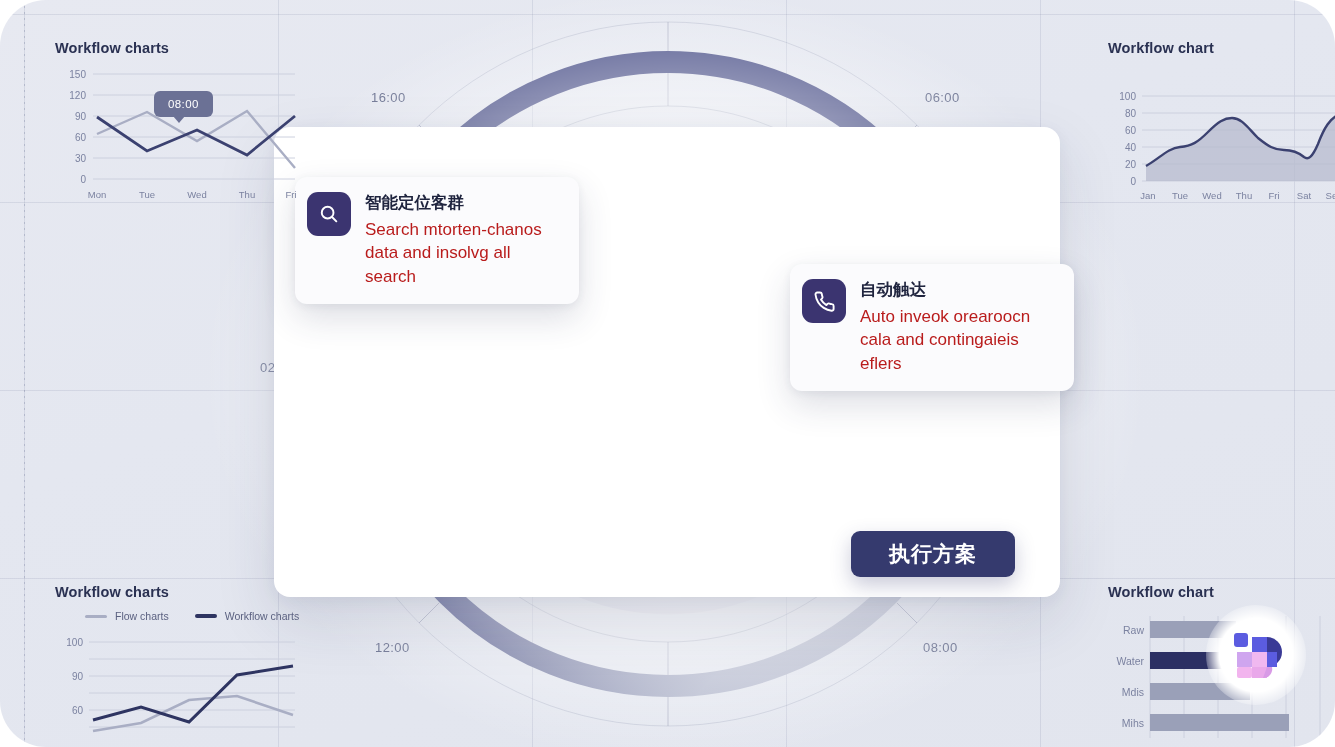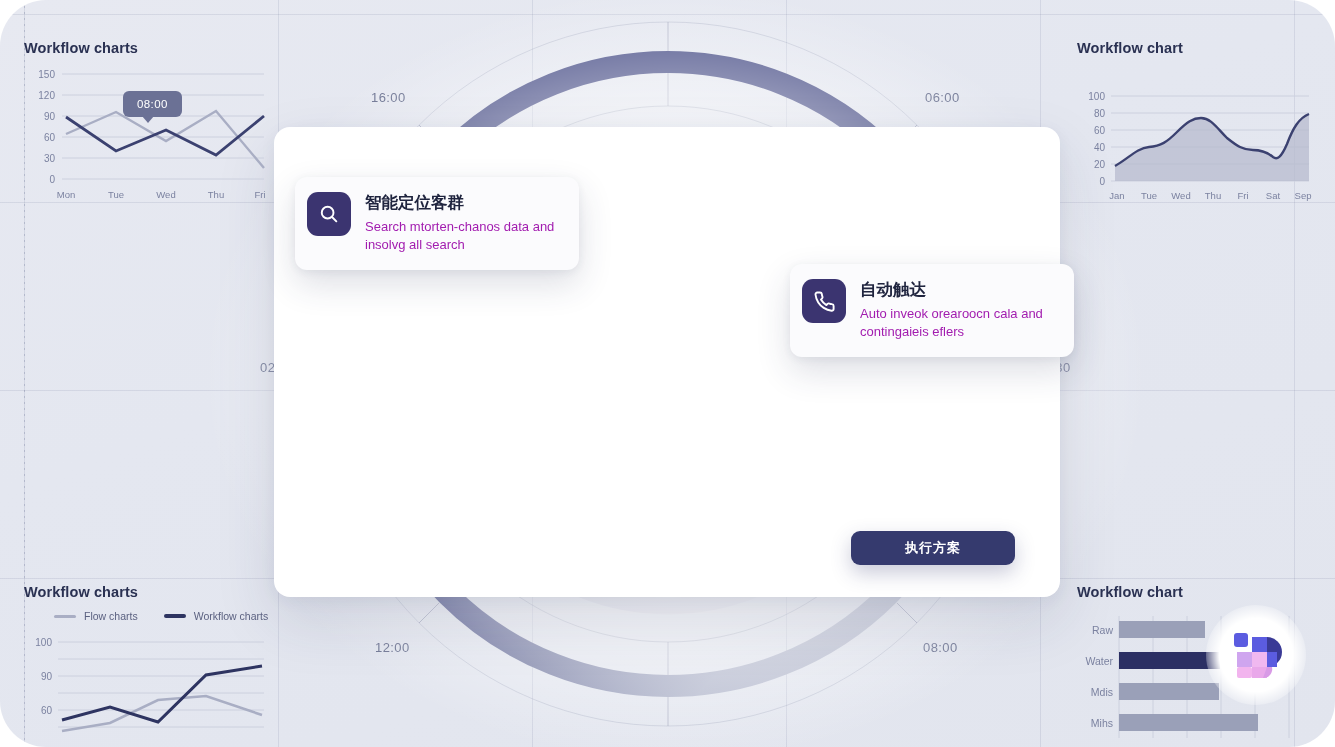--- a/index.html
+++ b/index.html
@@ -37,21 +37,21 @@
     background-position:24px 0;
   }
   
   .centre-glow{
     position:absolute;left:170px;top:-40px;width:1010px;height:830px;
     background:radial-gradient(ellipse at 50% 50%, rgba(255,255,255,.92) 0%, rgba(255,255,255,.75) 34%, rgba(255,255,255,0) 66%);
     pointer-events:none;
   }
 
   
-  .mini{position:absolute;}
+  .mini{position:absolute;margin-left:31px;}
   .mini-title{
     font-size:14.5px;color:#2a3152;font-weight:700;letter-spacing:.1px;
     margin-bottom:10px;
   }
   .mini svg{display:block;}
   .tick{font-size:10px;fill:#7b82a0;}
   .xtick{font-size:9.5px;fill:#7b82a0;}
 
   .legend-row{display:flex;align-items:center;gap:26px;margin:2px 0 8px 2px;padding-left:28px;}
   .legend-item{display:flex;align-items:center;gap:8px;font-size:10.5px;color:#5b6180;}
@@ -74,31 +74,31 @@
     position:absolute;display:flex;align-items:flex-start;gap:14px;
     background:#fbfbfd;border-radius:12px;padding:15px 18px 16px 12px;
     box-shadow:0 14px 34px rgba(45,50,90,.16), 0 2px 8px rgba(45,50,90,.07);
   }
   .pop-ico{
     width:44px;height:44px;border-radius:11px;flex:0 0 44px;
     background:#3b3470;display:flex;align-items:center;justify-content:center;
   }
   .pop-ico svg{display:block;}
   .pop-title{font-size:16.5px;font-weight:700;color:#20253f;line-height:1.25;margin:0 0 5px;}
-  .pop-sub{font-size:13px;color:#a21caf;line-height:1.38;max-width:196px;}
+  .pop-sub{font-size:17px;color:#b91c1c;line-height:1.38;max-width:196px;}
 
   #pop-search{left:295px;top:177px;}
   #pop-contact{left:790px;top:264px;}
   #pop-review{left:500px;top:505px;}
 
   
   .cta{
-    position:absolute;left:851px;top:531px;width:164px;height:34px;
+    position:absolute;left:851px;top:531px;width:164px;height:46px;
     background:#353a6e;border:none;border-radius:9px;color:#ffffff;
-    font-size:13px;font-weight:700;letter-spacing:1px;
+    font-size:21px;font-weight:700;letter-spacing:1px;
     font-family:"Liberation Sans","DejaVu Sans",sans-serif;
     cursor:pointer;
     box-shadow:0 8px 20px rgba(45,50,110,.26);
   }
 
   
   .badge{
     position:absolute;left:1206px;top:605px;width:100px;height:100px;
     border-radius:50%;
     background:radial-gradient(circle at 50% 50%, #ffffff 0%, #ffffff 52%, rgba(255,255,255,.0) 78%);

